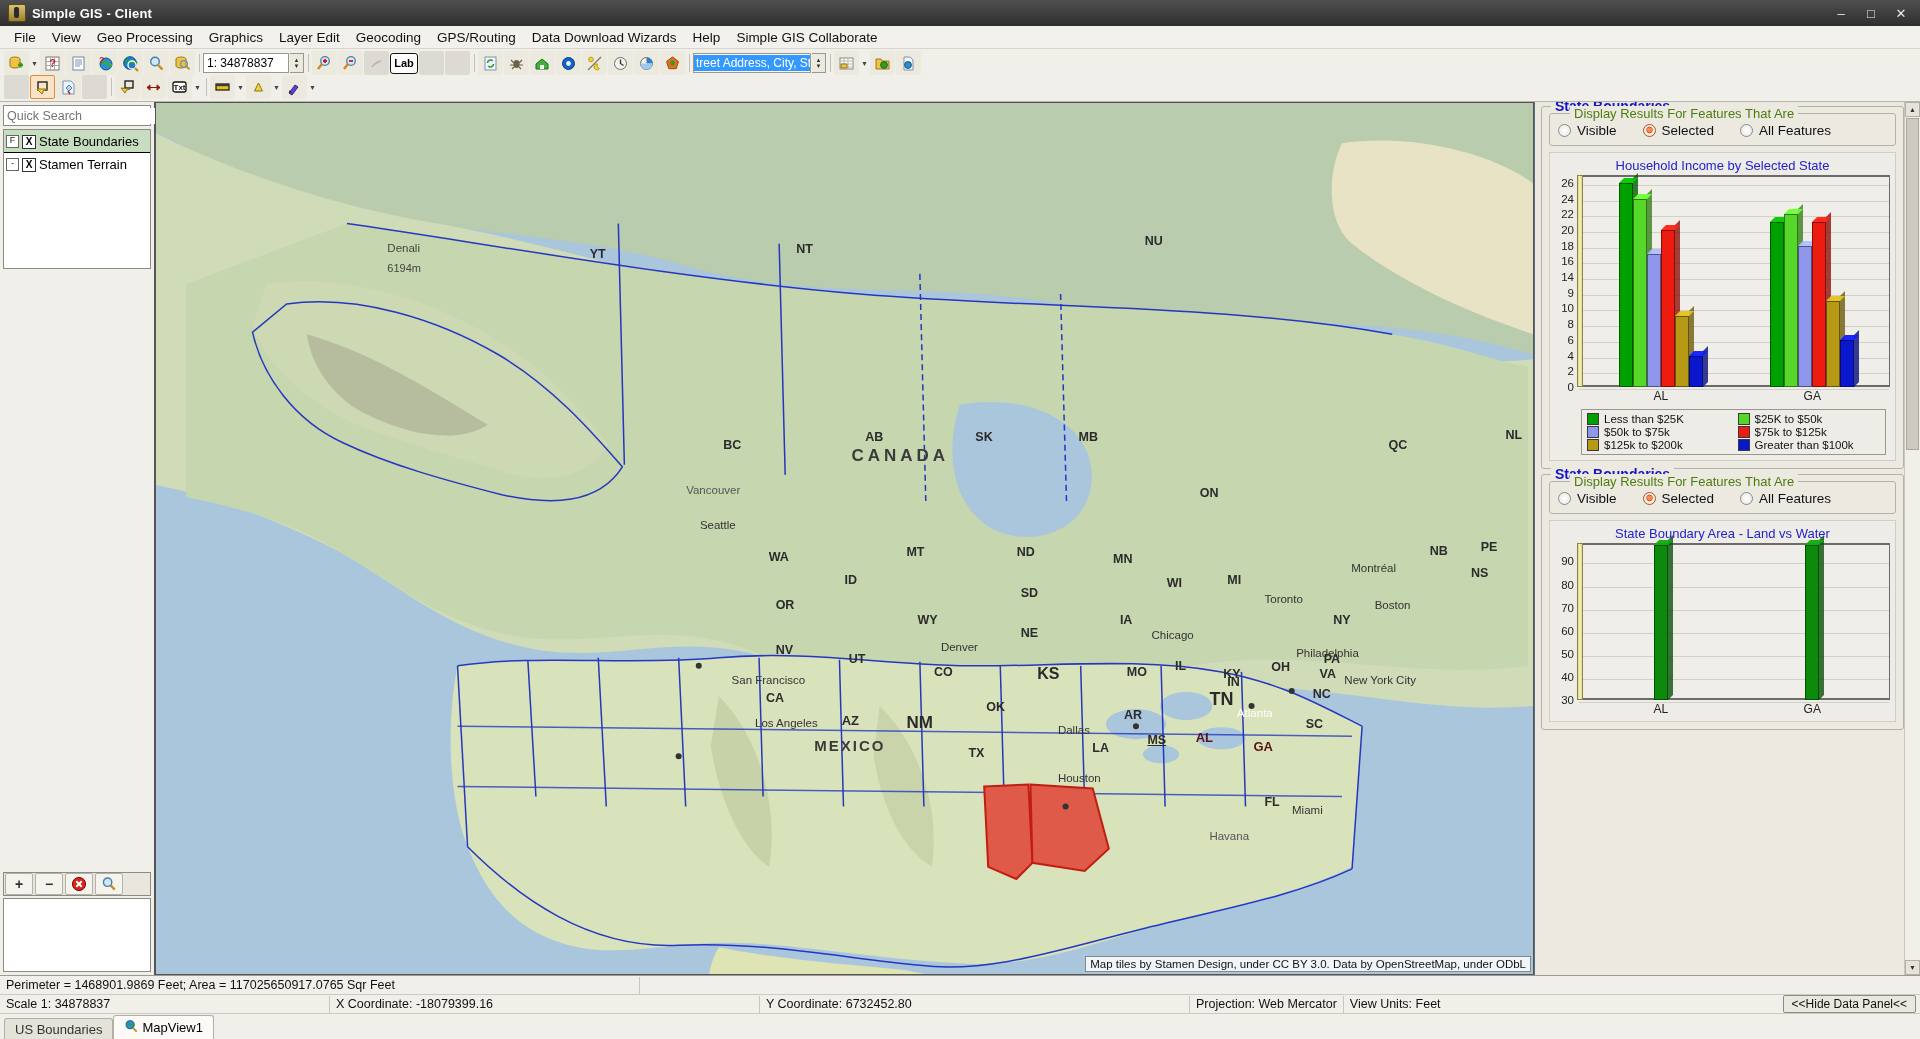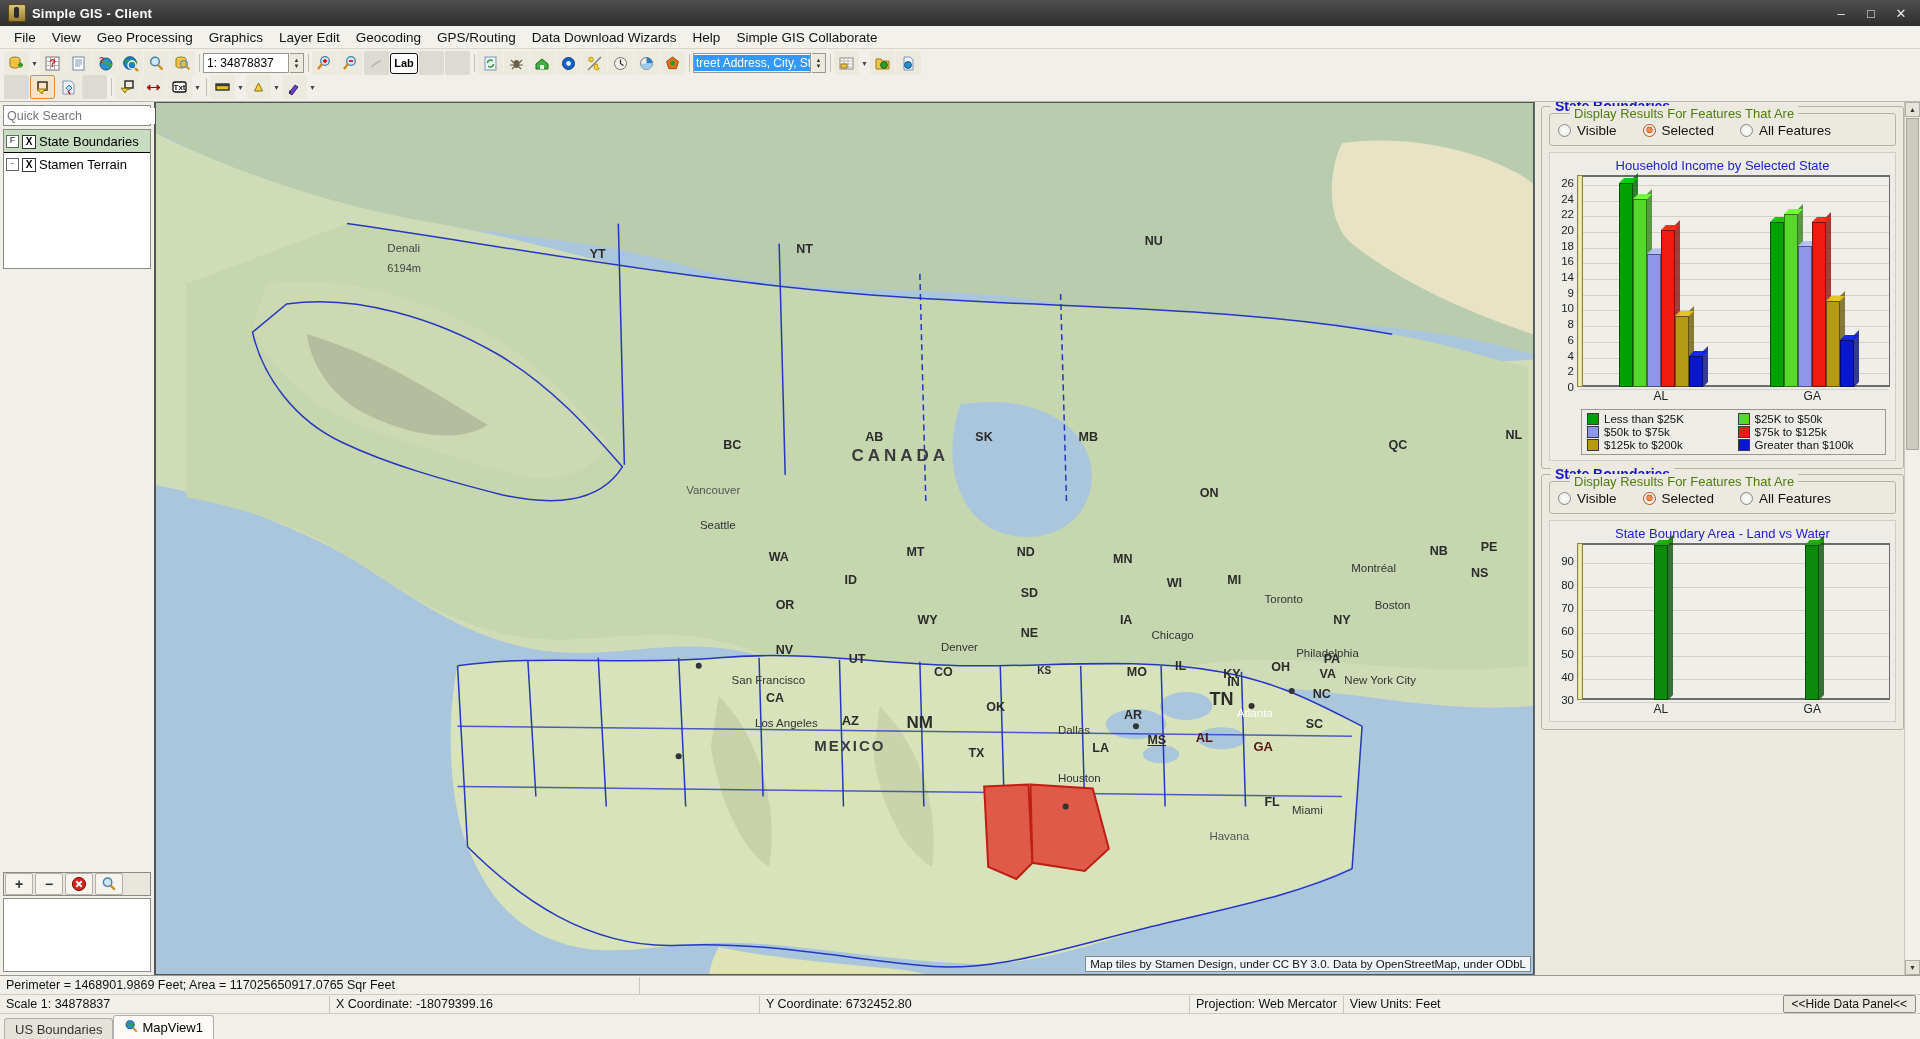--- a/index.html
+++ b/index.html
@@ -562,21 +562,21 @@
         <div style="position:absolute;left:70.0%;top:58.6%;font-size:12.5px;font-weight:bold;">IA</div>
         <div style="position:absolute;left:69.5%;top:51.5%;font-size:12.5px;font-weight:bold;">MN</div>
         <div style="position:absolute;left:73.4%;top:54.3%;font-size:12.5px;font-weight:bold;">WI</div>
         <div style="position:absolute;left:77.8%;top:54.0%;font-size:12.5px;font-weight:bold;">MI</div>
         <div style="position:absolute;left:85.5%;top:58.5%;font-size:12.5px;font-weight:bold;">NY</div>
         <div style="position:absolute;left:84.8%;top:63.0%;font-size:12.5px;font-weight:bold;">PA</div>
         <div style="position:absolute;left:81.0%;top:64.0%;font-size:12.5px;font-weight:bold;">OH</div>
         <div style="position:absolute;left:77.8%;top:65.7%;font-size:12.5px;font-weight:bold;">IN</div>
         <div style="position:absolute;left:74.0%;top:63.8%;font-size:12.5px;font-weight:bold;">IL</div>
         <div style="position:absolute;left:70.5%;top:64.5%;font-size:12.5px;font-weight:bold;">MO</div>
-        <div style="position:absolute;left:64.0%;top:64.5%;font-size:10px;font-weight:bold;text-align:right;">KS</div>
+        <div style="position:absolute;left:64.0%;top:64.5%;font-size:16px;font-weight:bold;text-align:right;">KS</div>
         <div style="position:absolute;left:56.5%;top:64.5%;font-size:12.5px;font-weight:bold;">CO</div>
         <div style="position:absolute;left:50.3%;top:63.0%;font-size:12.5px;font-weight:bold;">UT</div>
         <div style="position:absolute;left:45.0%;top:62.0%;font-size:12.5px;font-weight:bold;">NV</div>
         <div style="position:absolute;left:44.3%;top:67.5%;font-size:12.5px;font-weight:bold;">CA</div>
         <div style="position:absolute;left:49.8%;top:70.0%;font-size:13px;font-weight:bold;">AZ</div>
         <div style="position:absolute;left:54.5%;top:70.0%;font-size:17px;font-weight:bold;">NM</div>
         <div style="position:absolute;left:59.0%;top:73.8%;font-size:12.5px;font-weight:bold;">TX</div>
         <div style="position:absolute;left:60.3%;top:68.5%;font-size:12.5px;font-weight:bold;">OK</div>
         <div style="position:absolute;left:70.3%;top:69.5%;font-size:12.5px;font-weight:bold;">AR</div>
         <div style="position:absolute;left:68.0%;top:73.2%;font-size:12.5px;font-weight:bold;">LA</div>

